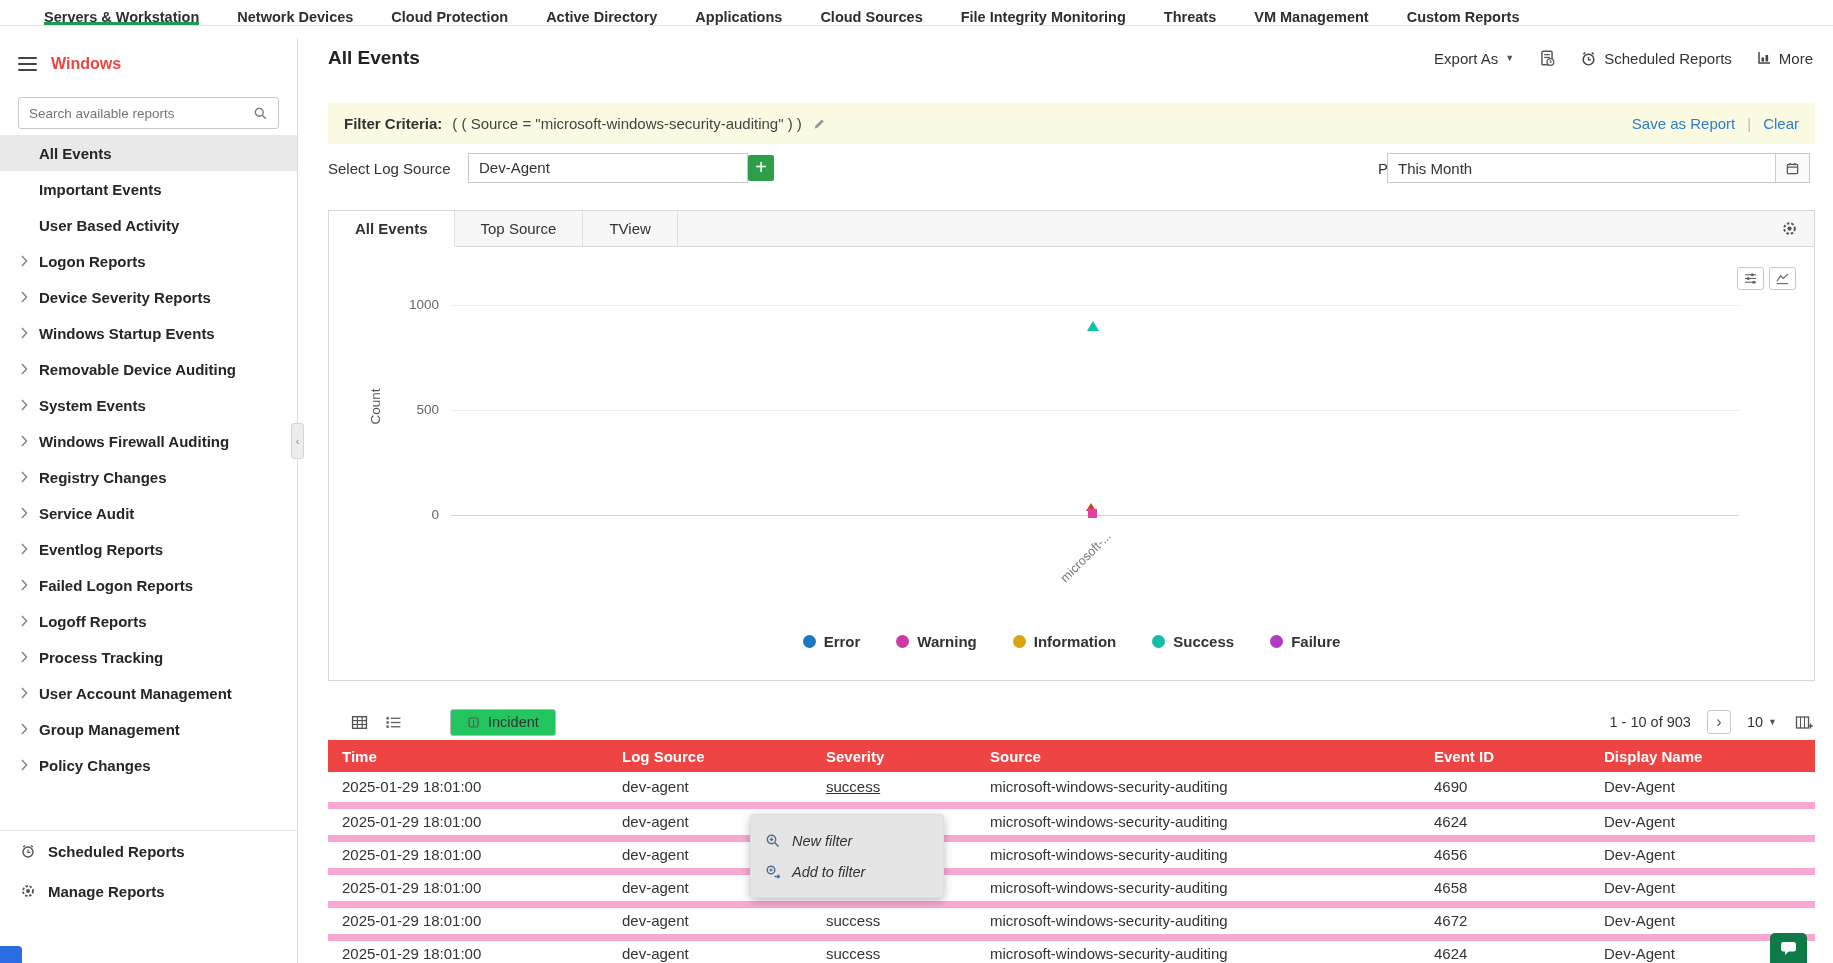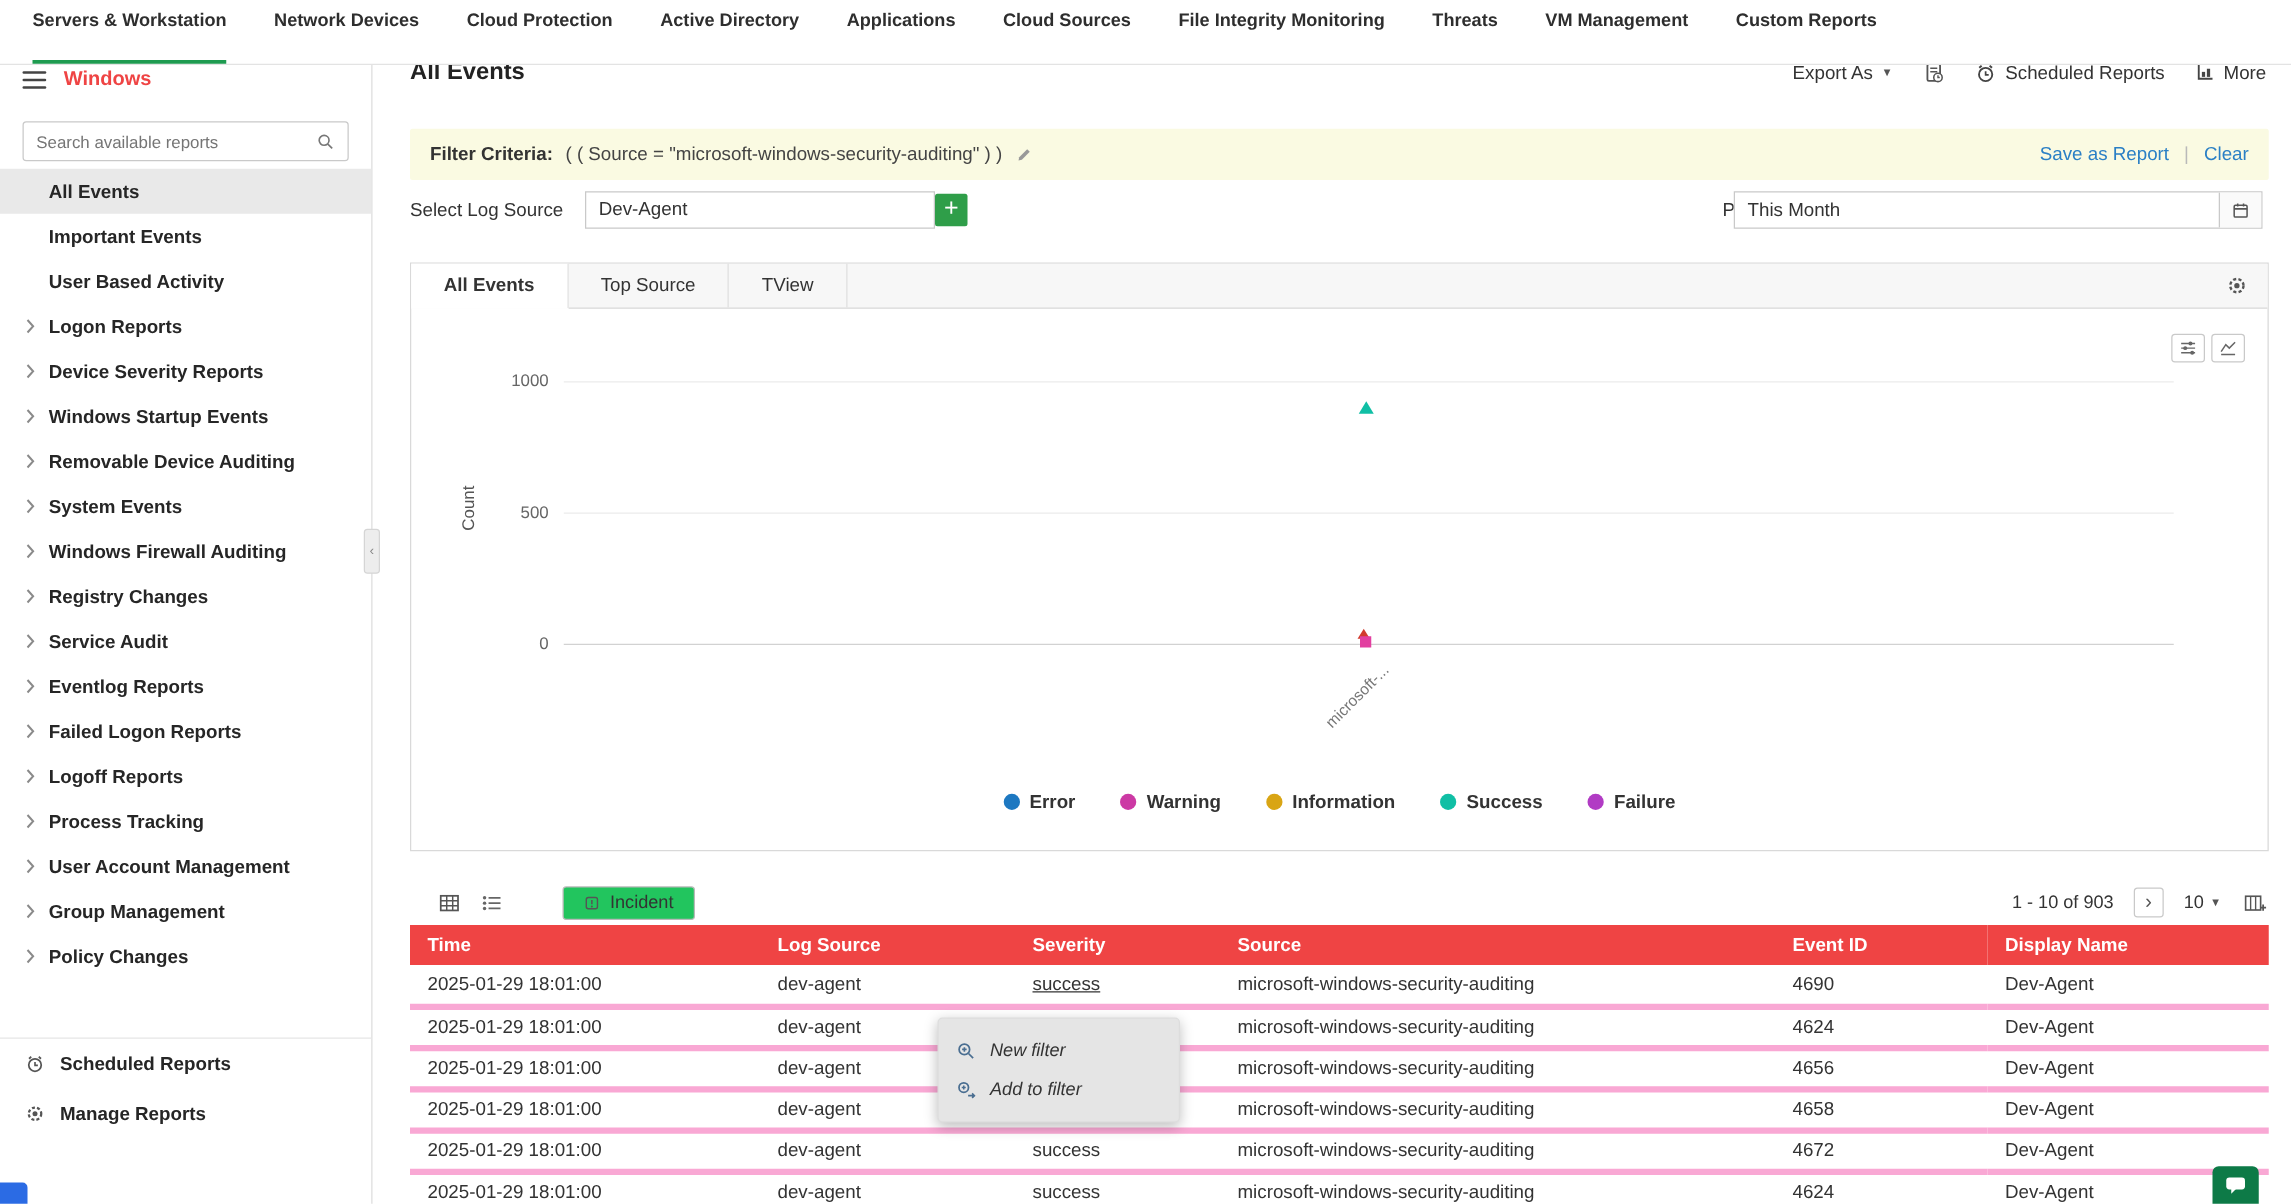--- a/index.html
+++ b/index.html
@@ -2,23 +2,23 @@
 <html><head>
 <meta charset="utf-8">
 <style>
   * { margin:0; padding:0; box-sizing:border-box; }
   html,body { width:1833px; height:963px; overflow:hidden; background:#fff;
               font-family:"Liberation Sans", sans-serif; color:#333; }
   [data-interactable="true"] { cursor:pointer; }
   svg { display:block; }
 
   
-  .topnav { position:absolute; top:0; left:0; width:100%; height:52px; background:#fff;
+  .topnav { position:absolute; top:0; left:0; width:100%; height:26px; background:#fff;
             border-bottom:1px solid #e3e3e3; display:flex; align-items:stretch; gap:38px;
-            padding-left:26px; z-index:5; }
+            padding-left:44px; z-index:5; }
   .nav-item { font-size:14.5px; font-weight:600; color:#2e2e2e; line-height:35px;
               border-bottom:3px solid transparent; white-space:nowrap; }
   .nav-item.active { border-bottom-color:#1e9b50; }
 
   
   .sidebar { position:absolute; top:38px; left:0; width:298px; height:925px; background:#fff;
              border-right:1px solid #ddd; z-index:4; }
   .sb-header { display:flex; align-items:center; gap:14px; padding:12px 18px 0 18px; height:40px; }
   .hamburger { width:19px; display:flex; flex-direction:column; gap:4px; }
   .hamburger i { display:block; height:2px; background:#444; border-radius:1px; }
@@ -115,21 +115,21 @@
                   color:#333; background:#22c55e; }
   .tb-right { margin-left:auto; display:flex; align-items:center; gap:16px; font-size:14.5px; color:#333; }
   .next-btn { width:24px; height:24px; border:1px solid #c9c9c9; border-radius:3px; display:flex;
               align-items:center; justify-content:center; font-size:16px; color:#555; }
   .page-size { display:flex; align-items:center; gap:5px; }
 
   .events-table { position:absolute; top:702px; left:30px; width:1487px; border-collapse:collapse;
                   table-layout:fixed; font-size:15px; }
   .events-table th { background:#ef4444; color:#fff; font-weight:600; text-align:left; height:32px;
                      padding:0 0 0 14px; white-space:nowrap; }
-  .events-table td { height:33px; padding:0 0 0 14px; color:#333; border-bottom:5px solid #f9a8d4;
+  .events-table td { height:33px; padding:0 0 0 14px; color:#333; border-bottom:7px solid #f9a8d4;
                      white-space:nowrap; overflow:hidden; }
   .sev-link { text-decoration:underline; }
 
   
   .context-menu { position:absolute; left:750px; top:814px; width:194px; background:#e5e5e5;
                   border:1px solid #ddd; border-radius:4px; box-shadow:0 3px 10px rgba(0,0,0,.25);
                   padding:10px 0; z-index:20;font-style:italic; }
   .cm-item { height:31px; display:flex; align-items:center; gap:11px; padding:0 14px;
              font-size:14.5px; color:#333; }
 

